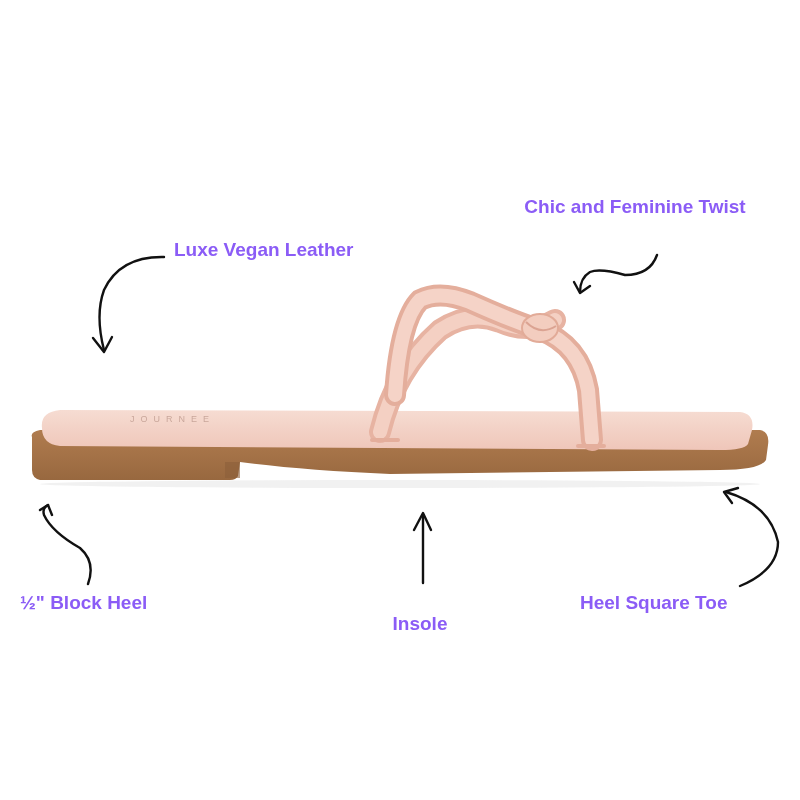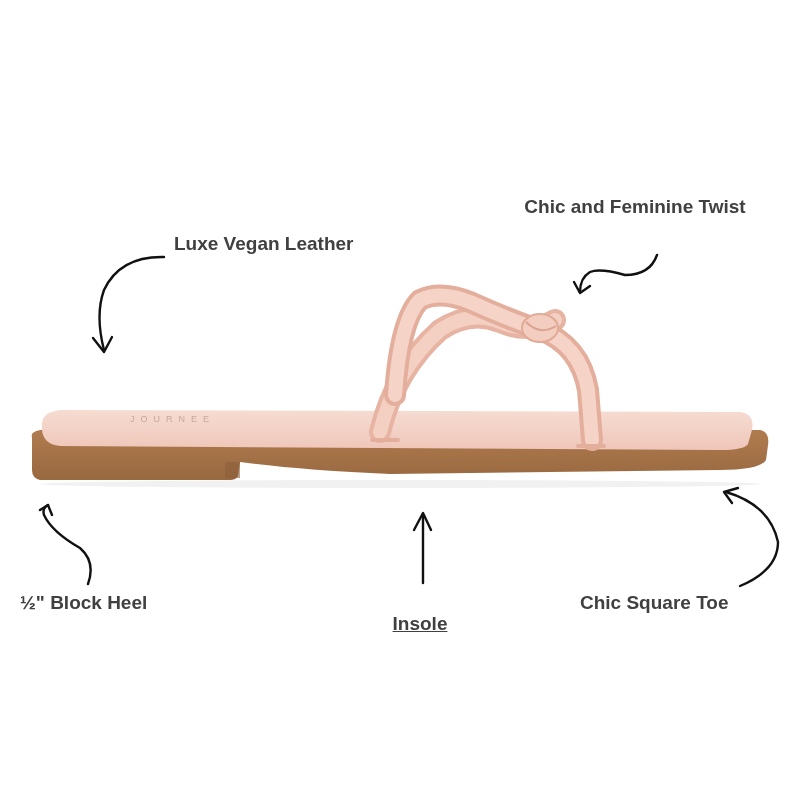--- a/index.html
+++ b/index.html
@@ -1,17 +1,17 @@
 <!DOCTYPE html>
 <html><head>
 <meta charset="utf-8">
 <style>
   html, body { margin: 0; padding: 0; background: #ffffff; }
   .canvas { position: relative; width: 800px; height: 800px; overflow: hidden; background: #ffffff; font-family: "Liberation Sans", sans-serif; }
-  .label { position: absolute; font-family: "Liberation Sans", sans-serif; font-weight: bold; font-size: 19px; color: #404040; line-height: 23px; white-space: nowrap; }
+  .label { position: absolute; font-family: "Liberation Sans", sans-serif; font-weight: bold; font-size: 19px; color: #8b5cf6; line-height: 23px; white-space: nowrap; }
   .label.center { text-align: center; }
   svg { position: absolute; left: 0; top: 0; }
 </style>
 </head>
 <body>
 
 <div class="canvas">
 
   <svg width="800" height="800" viewBox="0 0 800 800">
     <defs>
@@ -78,22 +78,22 @@
         <path d="M414 530 L423 513 L431 530"></path>
       </g>
 
       <g>
         <path d="M740 586 Q778 570 778 542 Q770 505 726 492"></path>
         <path d="M738 488 L724 492 L732 503"></path>
       </g>
     </g>
   </svg>
 
-  <div class="label" style="left:174px; top:232px;">Luxe Vegan Leather</div>
+  <div class="label" style="left:174px; top:238px;">Luxe Vegan Leather</div>
 
   <div class="label center" style="left:495px; top:195px; width:280px;">Chic and Feminine Twist</div>
 
   <div class="label" style="left:20px; top:591px;">½" Block Heel</div>
 
-  <div class="label center" style="left:300px; top:612px; width:240px;text-decoration:underline;">Insole</div>
+  <div class="label center" style="left:300px; top:612px; width:240px;">Insole</div>
 
-  <div class="label" style="left:580px; top:591px;">Chic Square Toe</div>
+  <div class="label" style="left:580px; top:591px;">Heel Square Toe</div>
 </div>
 
 </body></html>

